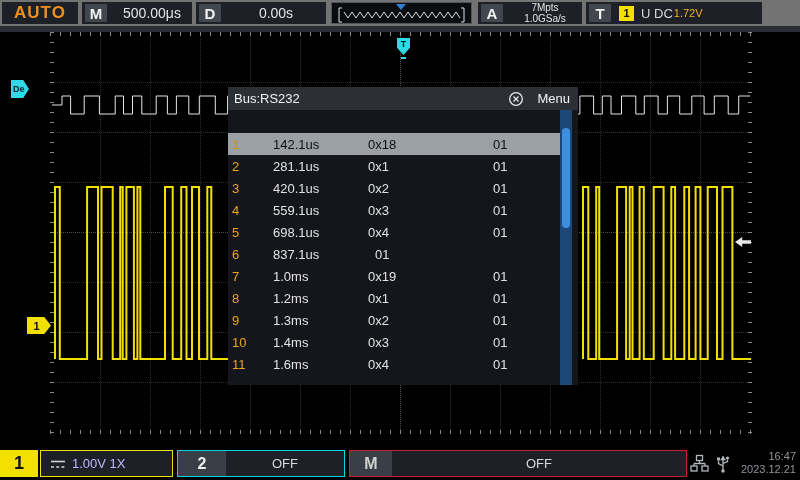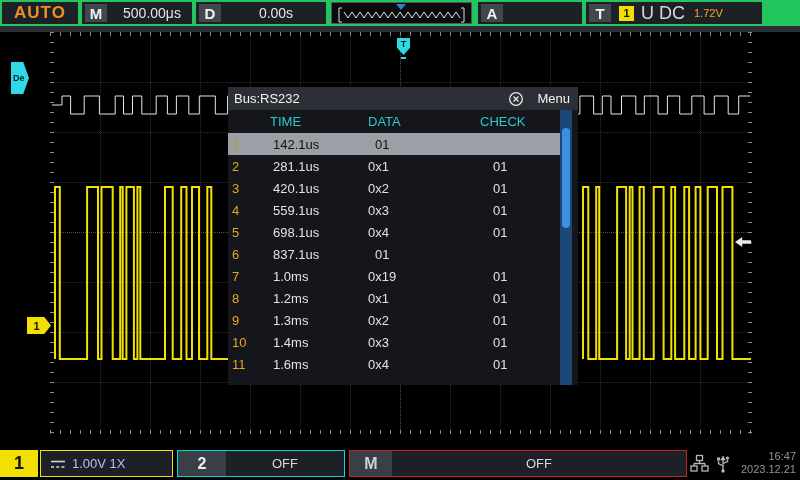--- a/index.html
+++ b/index.html
@@ -1,33 +1,33 @@
 <!DOCTYPE html>
 <html><head>
 <meta charset="utf-8">
 <style>
   html,body{margin:0;padding:0;background:#000;}
   .screen{position:relative;width:800px;height:480px;background:#000;overflow:hidden;
           font-family:"Liberation Sans","DejaVu Sans",sans-serif;-webkit-font-smoothing:antialiased;}
 
   
-  .topbar{position:absolute;left:0;top:0;width:800px;height:26px;background:#22c55e;}
+  .topbar{position:absolute;left:0;top:0;width:800px;height:26px;background:#737373;}
   .tbox{position:absolute;top:2px;height:22px;background:#1d2026;display:flex;align-items:center;color:#e4e4e4;}
   .tbox .key{display:inline-flex;align-items:center;justify-content:center;width:22px;height:18px;margin:0 5px 0 3px;
              background:#42464e;color:#f2f2f2;font-weight:bold;font-size:15px;}
   .b-auto{left:2px;width:76px;justify-content:center;color:#f0901e;font-weight:bold;font-size:17px;letter-spacing:1px;}
   .b-tb{left:82px;width:110px;}
   .b-dl{left:196px;width:130px;}
   .b-acq{left:478px;width:104px;}
   .b-trg{left:586px;width:176px;}
   .tbox .val{flex:1;text-align:center;font-size:14px;}
   .acqv{flex:1;text-align:center;font-size:10px;line-height:11px;color:#e4e4e4;}
   .trgbadge{display:inline-flex;align-items:center;justify-content:center;width:15px;height:15px;background:#f2e000;
             color:#111;font-weight:bold;font-size:11px;margin:0 7px 0 3px;}
-  .trgtype{font-size:18px;color:#d8d8d8;margin-right:9px;}
+  .trgtype{font-size:13px;color:#d8d8d8;margin-right:1px;}
   .trglevel{font-size:11px;color:#f0b01e;}
   .preview{position:absolute;left:331px;top:2px;width:139px;height:20px;background:#0a0c0f;border:1px solid #50545c;}
   .ptri{position:absolute;left:64px;top:1px;width:0;height:0;border-left:5px solid transparent;
         border-right:5px solid transparent;border-top:6px solid #2f7fd6;}
   .topband{position:absolute;left:0;top:26px;width:800px;height:6px;background:#2b2e34;}
 
   
   .grid{position:absolute;left:50px;top:32px;width:702px;height:402px;}
   .gv{position:absolute;top:0;width:0;height:402px;border-left:1px dotted #2e2e2e;}
   .gh{position:absolute;left:0;width:702px;height:0;border-top:1px dotted #2e2e2e;}
@@ -36,21 +36,21 @@
            background:repeating-linear-gradient(90deg,#8a8a8a 0 1px,transparent 1px 10px);}
   .ruler-b{position:absolute;left:0;bottom:0;width:702px;height:4px;
            background:repeating-linear-gradient(90deg,#8a8a8a 0 1px,transparent 1px 10px);}
   .ruler-l{position:absolute;left:0;top:0;width:4px;height:402px;
            background:repeating-linear-gradient(180deg,#8a8a8a 0 1px,transparent 1px 10px);}
   .ruler-r{position:absolute;right:0;top:0;width:4px;height:402px;
            background:repeating-linear-gradient(180deg,#8a8a8a 0 1px,transparent 1px 10px);}
   .wsvg{position:absolute;left:0;}
 
   
-  .mk-decode{position:absolute;left:11px;top:62px;width:18px;height:32px;background:#30d8e8;
+  .mk-decode{position:absolute;left:11px;top:80px;width:18px;height:18px;background:#30d8e8;
              clip-path:polygon(0 0,68% 0,100% 50%,68% 100%,0 100%);color:#03252a;font-weight:bold;font-size:9px;
              display:flex;align-items:center;justify-content:flex-start;padding-left:2px;box-sizing:border-box;}
   .mk-trig{position:absolute;left:397px;top:38px;width:13px;height:17px;background:#30d8e8;
            clip-path:polygon(0 0,100% 0,100% 58%,50% 100%,0 58%);color:#03252a;font-weight:bold;font-size:9px;
            text-align:center;line-height:13px;}
   .mk-trig-tick{position:absolute;left:401px;top:57px;width:5px;height:2px;background:#30d8e8;}
   .mk-ch1{position:absolute;left:27px;top:317px;width:24px;height:17px;background:#f2e000;
           clip-path:polygon(0 0,72% 0,100% 50%,72% 100%,0 100%);color:#111;font-weight:bold;font-size:11px;
           display:flex;align-items:center;justify-content:center;padding-right:5px;box-sizing:border-box;}
   .mk-tlevel{position:absolute;left:735px;top:237px;width:16px;height:10px;background:#e8e8e8;
@@ -118,20 +118,24 @@
     <div class="preview">
       <svg id="previewsvg" width="139" height="20">
           <polyline points="12,9 16,15 20,9 24,15 28,9 32,15 36,9 40,15 44,9 48,15 52,9 56,15 60,9 64,15 68,9 72,15 76,9 80,15 84,9 88,15 92,9 96,15 100,9 104,15 108,9 112,15 116,9 120,15 124,9 128,15" stroke="#e0e0e0" stroke-width="1" fill="none"></polyline>
           <path d="M7 5 V19 M7 5 H10 M7 19 H10 M132 5 V19 M132 5 H129 M132 19 H129" stroke="#e0e0e0" stroke-width="1" fill="none"></path>
         </svg>
       <div class="ptri"></div>
     </div>
 
     <div class="tbox b-acq">
       <span class="key">A</span>
+      <span class="acqv">
+        <div>7Mpts</div>
+        <div>1.0GSa/s</div>
+      </span>
     </div>
 
     <div class="tbox b-trg">
       <span class="key">T</span>
       <span class="trgbadge">1</span>
       <span class="trgtype">U DC</span>
       <span class="trglevel">1.72V</span>
     </div>
   </div>
   <div class="topband"></div>
@@ -180,29 +184,25 @@
     <div class="phead">
       <span class="ptitle">Bus:RS232</span>
       <span class="pclose">
         <svg width="16" height="16" viewBox="0 0 16 16">
           <circle cx="8" cy="8" r="6.3" fill="none" stroke="#e8e8e8" stroke-width="1.3"></circle>
           <path d="M5.5 5.5 L10.5 10.5 M10.5 5.5 L5.5 10.5" stroke="#e8e8e8" stroke-width="1.3"></path>
         </svg>
       </span>
       <span class="pmenu">Menu</span>
     </div>
-    <div class="pcols">
-      <span class="h-time">TIME</span>
-      <span class="h-data">DATA</span>
-      <span class="h-check">CHECK</span>
-    </div>
     <div class="brows" id="busrows">
         <div class="brow sel">
           <span class="c-idx">1</span>
           <span class="c-time">142.1us</span>
+          <span class="c-data">0x18</span>
           <span class="c-check">01</span>
         </div>
         <div class="brow">
           <span class="c-idx">2</span>
           <span class="c-time">281.1us</span>
           <span class="c-data">0x1</span>
           <span class="c-check">01</span>
         </div>
         <div class="brow">
           <span class="c-idx">3</span>

